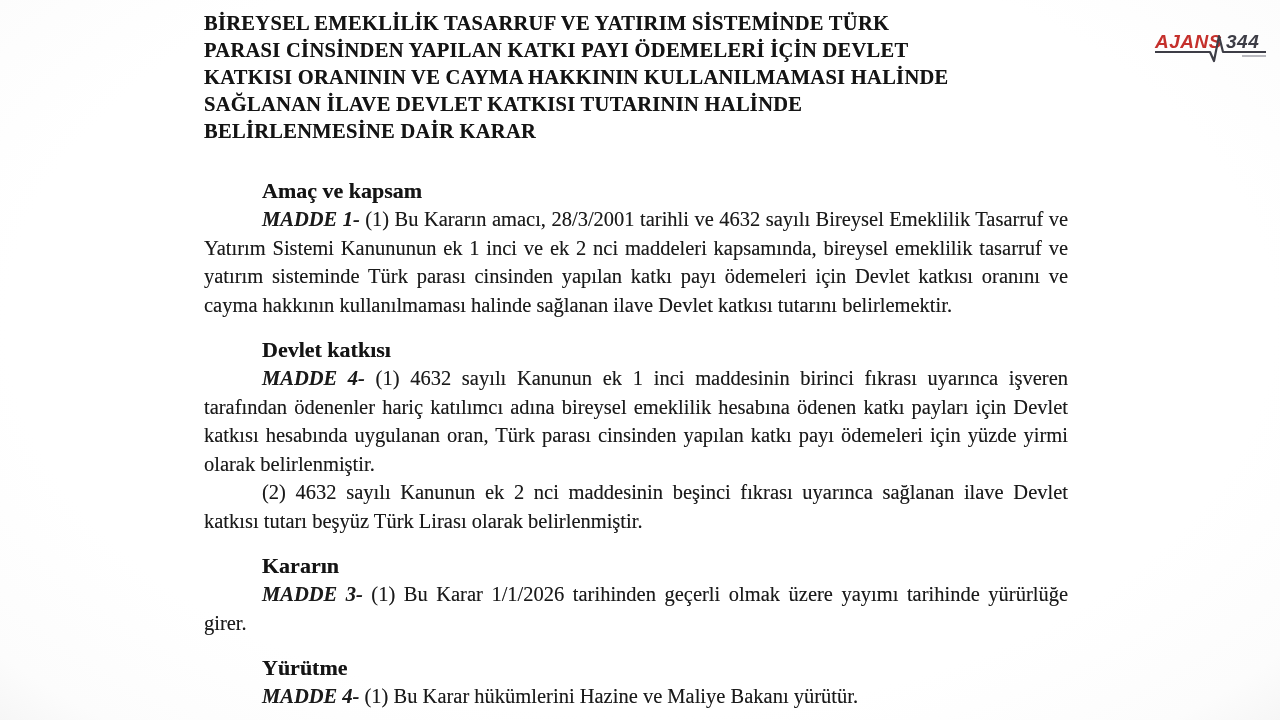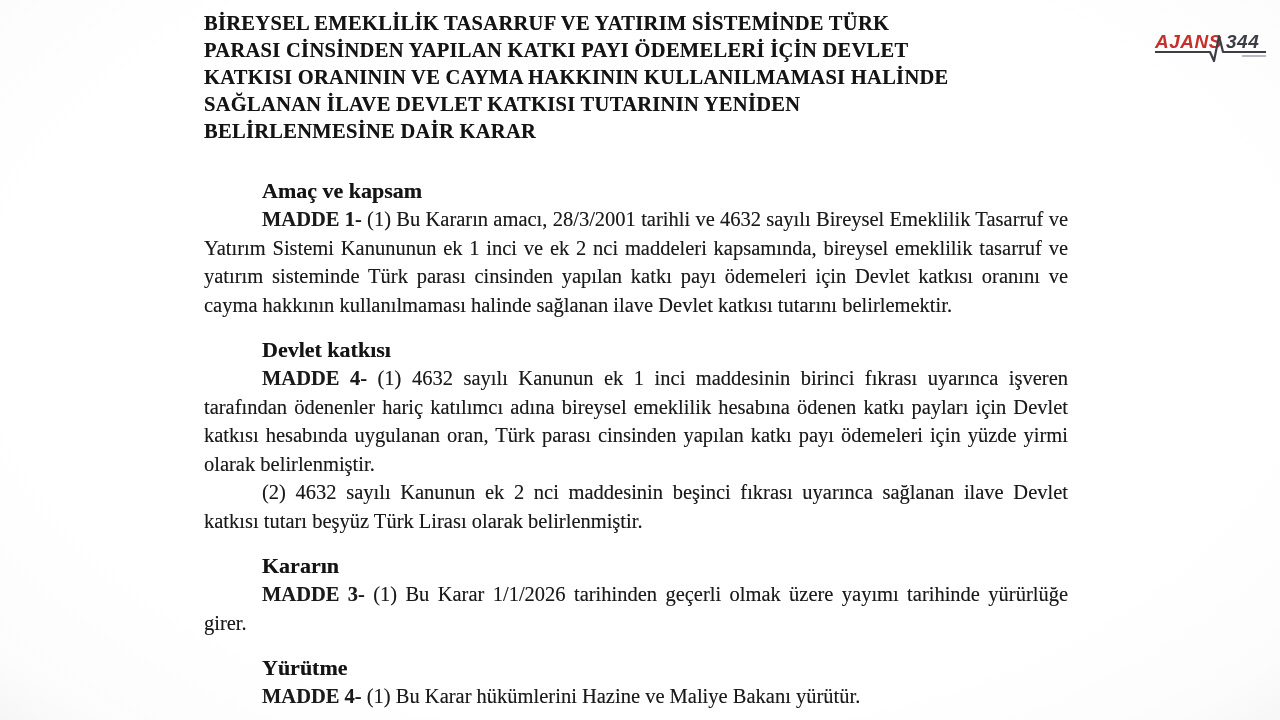--- a/index.html
+++ b/index.html
@@ -40,21 +40,21 @@
   }
   .section-heading.spaced { margin-top: 17px; }
   .para {
     font-size: 20.5px;
     line-height: 28.5px;
     text-align: justify;
     text-indent: 58px;
     color: #1a1a1a;
     text-shadow: 0 0 0.4px rgba(25,25,25,0.45);
   }
-  .para b { font-weight: bold; }
+  .para b { font-weight: bold; font-style: italic; }
   .logo {
     position: absolute;
     top: 24px; right: 10px;
     width: 116px; height: 44px;
   }
   .logo svg { width: 100%; height: 100%; }
   .logo text {
     font-family: "Liberation Sans", "DejaVu Sans", sans-serif;
     font-weight: bold;
     font-style: italic;
@@ -75,21 +75,21 @@
       <rect x="88" y="31" width="24" height="2" fill="#b9b9bf"></rect>
     </svg>
   </div>
 
   <div class="doc-column">
 
     <div class="doc-title">
       <div>BİREYSEL EMEKLİLİK TASARRUF VE YATIRIM SİSTEMİNDE TÜRK</div>
       <div>PARASI CİNSİNDEN YAPILAN KATKI PAYI ÖDEMELERİ İÇİN DEVLET</div>
       <div>KATKISI ORANININ VE CAYMA HAKKININ KULLANILMAMASI HALİNDE</div>
-      <div>SAĞLANAN İLAVE DEVLET KATKISI TUTARININ YENİDEN</div>
+      <div>SAĞLANAN İLAVE DEVLET KATKISI TUTARININ HALİNDE</div>
       <div>BELİRLENMESİNE DAİR KARAR</div>
     </div>
 
     <div class="section-heading">Amaç ve kapsam</div>
     <p class="para"><b>MADDE 1-</b><span> (1) Bu Kararın amacı, 28/3/2001 tarihli ve 4632 sayılı Bireysel Emeklilik Tasarruf ve Yatırım Sistemi Kanununun ek 1 inci ve ek 2 nci maddeleri kapsamında, bireysel emeklilik tasarruf ve yatırım sisteminde Türk parası cinsinden yapılan katkı payı ödemeleri için Devlet katkısı oranını ve cayma hakkının kullanılmaması halinde sağlanan ilave Devlet katkısı tutarını belirlemektir.</span></p>
 
     <div class="section-heading spaced">Devlet katkısı</div>
     <p class="para"><b>MADDE 4-</b><span> (1) 4632 sayılı Kanunun ek 1 inci maddesinin birinci fıkrası uyarınca işveren tarafından ödenenler hariç katılımcı adına bireysel emeklilik hesabına ödenen katkı payları için Devlet katkısı hesabında uygulanan oran, Türk parası cinsinden yapılan katkı payı ödemeleri için yüzde yirmi olarak belirlenmiştir.</span></p>
     <p class="para"><b></b><span>(2) 4632 sayılı Kanunun ek 2 nci maddesinin beşinci fıkrası uyarınca sağlanan ilave Devlet katkısı tutarı beşyüz Türk Lirası olarak belirlenmiştir.</span></p>
 

